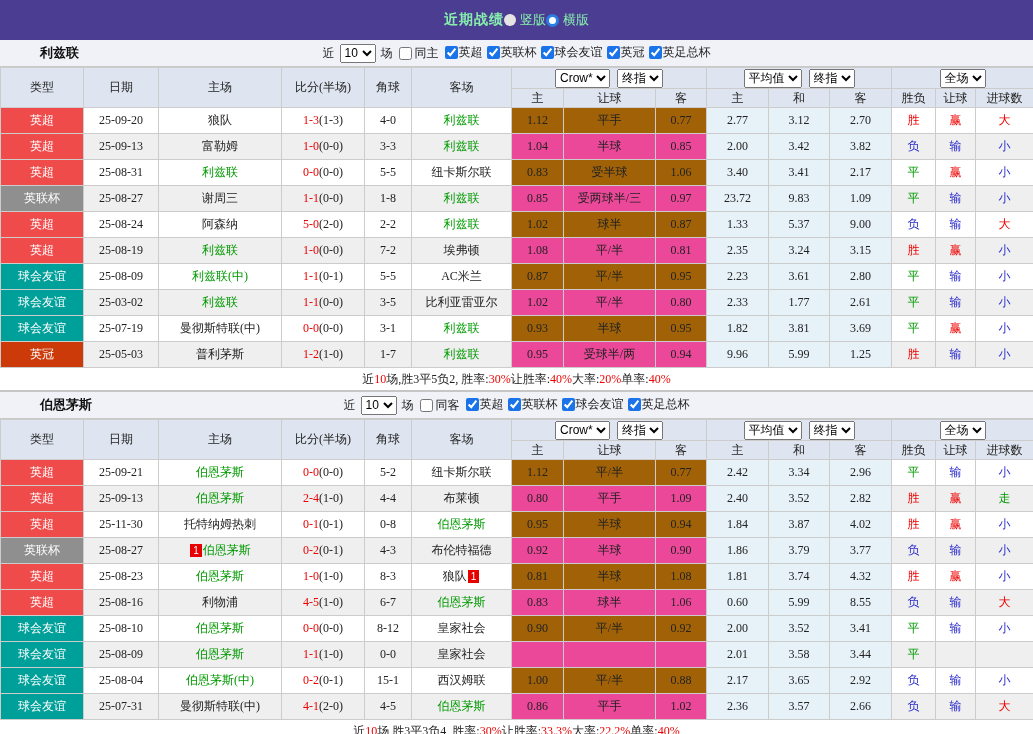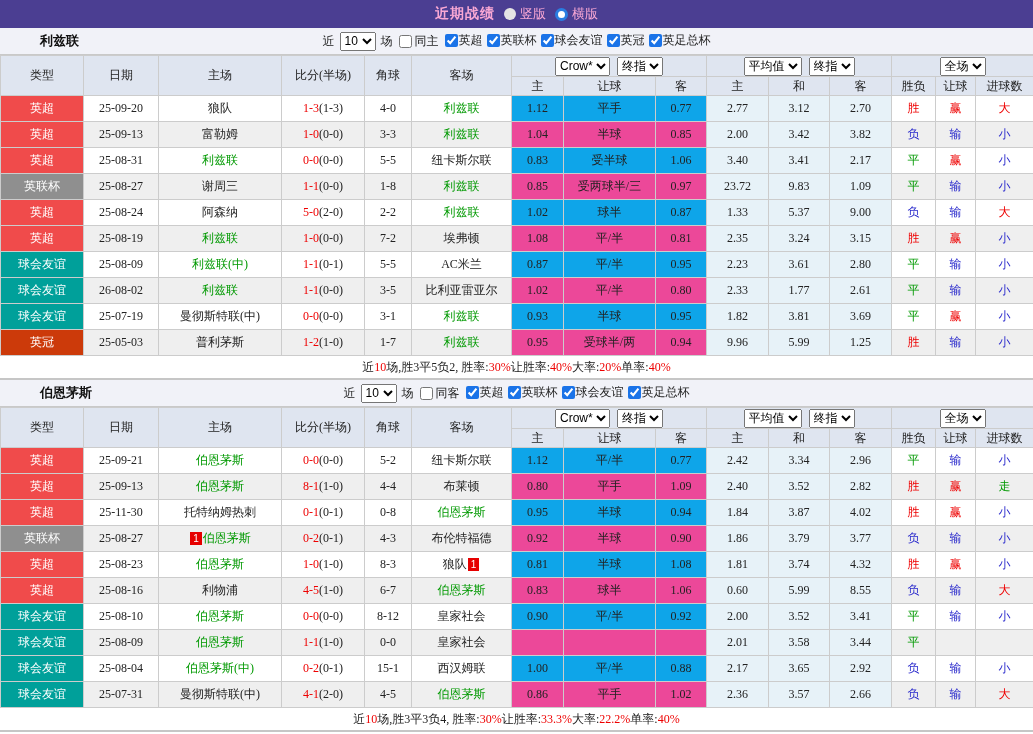--- a/index.html
+++ b/index.html
@@ -3,22 +3,22 @@
 <meta charset="utf-8">
 <style>
   html,body{margin:0;padding:0;}
   body{
     width:1033px;height:734px;overflow:hidden;background:#fff;
     font-family:"Liberation Serif","DejaVu Serif",serif;
     -webkit-font-smoothing:antialiased;
   }
   
   .topbar{
-    height:28px;background:#4b3e92;color:#f9a8d4;
-    display:flex;align-items:center;justify-content:center;gap:9px;
+    height:40px;background:#4b3e92;color:#86efac;
+    display:flex;align-items:center;justify-content:center;
     font-size:13px;
   }
   .topbar .title{font-weight:bold;font-size:14px;letter-spacing:1px;}
   .radio-group{display:flex;align-items:center;gap:4px;}
   .radio{display:inline-block;width:12px;height:12px;border-radius:50%;box-sizing:border-box;}
   .radio.filled{background:#e4e4e4;}
   .radio.ring{background:#fff;border:3px solid #2a7de1;width:13px;height:13px;}
   
   .section-head{
     height:26px;background:#f1f2f8;border-bottom:1px solid #c9c9c9;
@@ -31,21 +31,21 @@
   .filters label{display:inline-flex;align-items:center;}
   
   table{border-collapse:collapse;table-layout:fixed;width:1033px;font-size:12px;color:#222;}
   th,td{border:1px solid #ccc;text-align:center;padding:0;overflow:hidden;white-space:nowrap;}
   thead th{background:#dfe5f0;font-weight:normal;color:#222;}
   thead tr.selrow th{height:20px;}
   thead tr.subrow th{height:18px;}
   thead select{font-size:12px;height:19px;margin:0 2px;font-family:"Liberation Sans",sans-serif;}
   tbody td{height:25px;}
   tbody tr.even td{background:#efefef;}
-  tbody td.crow{background:#0ea5e9;}
+  tbody td.crow{background:#a16207;}
   tbody tr.even td.crow{background:#ec4899;}
   tbody td.cavg{background:#e7f2f8;}
   tbody tr.even td.cavg{background:#e7f2f8;}
   td.ct{color:#fff;}
   .green{color:#009900;}
   .c-red{color:#ee0000;}
   .c-green{color:#009900;}
   .c-blue{color:#2929cc;}
   .score-main{color:#ee0000;}
   .badge1{
@@ -267,21 +267,21 @@
             <td class="crow">0.95</td>
             <td class="cavg">2.23</td>
             <td class="cavg">3.61</td>
             <td class="cavg">2.80</td>
             <td class="cres c-green">平</td>
             <td class="cres c-blue">输</td>
             <td class="cres c-blue">小</td>
           </tr>
           <tr class="even">
             <td class="ct" style="background: rgb(0, 160, 154);">球会友谊</td>
-            <td class="cd">26-08-02</td>
+            <td class="cd">25-03-02</td>
             <td class="cteam"><span class="green">利兹联</span></td>
             <td class="cs"><span class="score-main">1-1</span><span>(0-0)</span></td>
             <td class="cc">3-5</td>
             <td class="cteam"><span>比利亚雷亚尔</span></td>
             <td class="crow">1.02</td>
             <td class="crow">平/半</td>
             <td class="crow">0.80</td>
             <td class="cavg">2.33</td>
             <td class="cavg">1.77</td>
             <td class="cavg">2.61</td>
@@ -428,21 +428,21 @@
             <td class="cavg">3.34</td>
             <td class="cavg">2.96</td>
             <td class="cres c-green">平</td>
             <td class="cres c-blue">输</td>
             <td class="cres c-blue">小</td>
           </tr>
           <tr class="even">
             <td class="ct" style="background: rgb(240, 75, 75);">英超</td>
             <td class="cd">25-09-13</td>
             <td class="cteam"><span class="green">伯恩茅斯</span></td>
-            <td class="cs"><span class="score-main">8-1</span><span>(1-0)</span></td>
+            <td class="cs"><span class="score-main">2-4</span><span>(1-0)</span></td>
             <td class="cc">4-4</td>
             <td class="cteam"><span>布莱顿</span></td>
             <td class="crow">0.80</td>
             <td class="crow">平手</td>
             <td class="crow">1.09</td>
             <td class="cavg">2.40</td>
             <td class="cavg">3.52</td>
             <td class="cavg">2.82</td>
             <td class="cres c-red">胜</td>
             <td class="cres c-red">赢</td>

